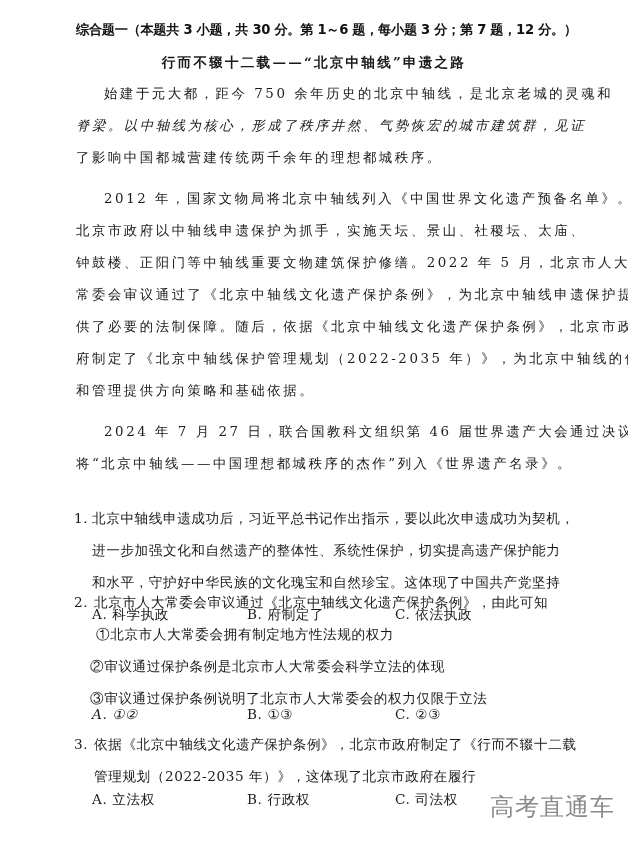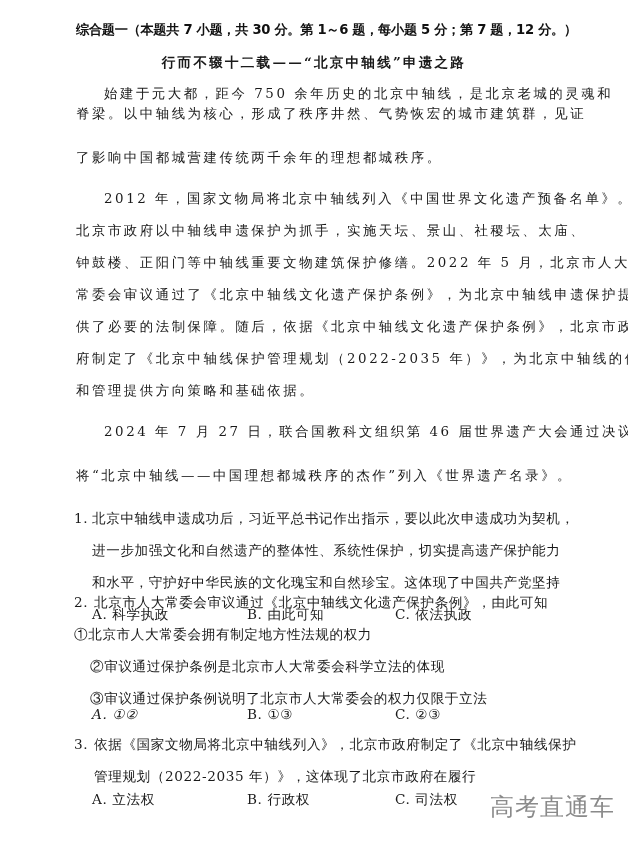--- a/index.html
+++ b/index.html
@@ -17,63 +17,63 @@
     .watermark {
       position: absolute; left: 490px; top: 791px;
       font-family: "DejaVu Sans", "Liberation Sans", sans-serif; font-size: 24px; color: #8a8a8a; letter-spacing: 1px;
     }
   </style>
 </head>
 <body>
 
 <div>
 
-  <div class="line header" style="top:20px;">综合题一（本题共 7 小题，共 30 分。第 1～6 题，每小题 5 分；第 7 题，12 分。）</div>
+  <div class="line header" style="top:20px;">综合题一（本题共 3 小题，共 30 分。第 1～6 题，每小题 3 分；第 7 题，12 分。）</div>
   <div class="line title" style="top:52px;">行而不辍十二载——“北京中轴线”申遗之路</div>
 
   <div>
     <div class="line p indent" style="top:84px;">始建于元大都，距今 750 余年历史的北京中轴线，是北京老城的灵魂和</div>
-    <div class="line p" style="top:104px;">脊梁。以中轴线为核心，形成了秩序井然、气势恢宏的城市建筑群，见证</div>
+    <div class="line p" style="top:116px;font-style:italic;">脊梁。以中轴线为核心，形成了秩序井然、气势恢宏的城市建筑群，见证</div>
     <div class="line p" style="top:148px;">了影响中国都城营建传统两千余年的理想都城秩序。</div>
     <div class="line p indent" style="top:189px;">2012 年，国家文物局将北京中轴线列入《中国世界文化遗产预备名单》。</div>
     <div class="line p" style="top:221px;">北京市政府以中轴线申遗保护为抓手，实施天坛、景山、社稷坛、太庙、</div>
     <div class="line p" style="top:253px;">钟鼓楼、正阳门等中轴线重要文物建筑保护修缮。2022 年 5 月，北京市人大</div>
     <div class="line p" style="top:285px;">常委会审议通过了《北京中轴线文化遗产保护条例》，为北京中轴线申遗保护提</div>
     <div class="line p" style="top:317px;">供了必要的法制保障。随后，依据《北京中轴线文化遗产保护条例》，北京市政</div>
     <div class="line p" style="top:349px;">府制定了《北京中轴线保护管理规划（2022-2035 年）》，为北京中轴线的保护</div>
     <div class="line p" style="top:381px;">和管理提供方向策略和基础依据。</div>
     <div class="line p indent" style="top:422px;">2024 年 7 月 27 日，联合国教科文组织第 46 届世界遗产大会通过决议，</div>
-    <div class="line p" style="top:454px;margin-top:12px;">将“北京中轴线——中国理想都城秩序的杰作”列入《世界遗产名录》。</div>
+    <div class="line p" style="top:454px;">将“北京中轴线——中国理想都城秩序的杰作”列入《世界遗产名录》。</div>
   </div>
 
   <div>
     <div class="line q" style="top:508px; left:74px;">1.</div>
     <div class="line q" style="top:508px; left:92px;">北京中轴线申遗成功后，习近平总书记作出指示，要以此次申遗成功为契机，</div>
     <div class="line q" style="top:540px; left:92px;">进一步加强文化和自然遗产的整体性、系统性保护，切实提高遗产保护能力</div>
     <div class="line q" style="top:572px; left:92px;">和水平，守护好中华民族的文化瑰宝和自然珍宝。这体现了中国共产党坚持</div>
     <div class="opt" style="top:604px; left:92px;"><span>A.</span>&nbsp;<span>科学执政</span></div>
-    <div class="opt" style="top:604px; left:247px;"><span>B.</span>&nbsp;<span>由此可知</span></div>
+    <div class="opt" style="top:604px; left:247px;"><span>B.</span>&nbsp;<span>府制定了</span></div>
     <div class="opt" style="top:604px; left:395px;"><span>C.</span>&nbsp;<span>依法执政</span></div>
   </div>
 
   <div>
 
     <div class="line q" style="top:592px; left:74px;">2.</div>
     <div class="line q" style="top:592px; left:94px;">北京市人大常委会审议通过《北京中轴线文化遗产保护条例》，由此可知</div>
-    <div class="line q" style="top:624px; left:74px;">①北京市人大常委会拥有制定地方性法规的权力</div>
+    <div class="line q" style="top:624px; left:96px;">①北京市人大常委会拥有制定地方性法规的权力</div>
     <div class="line q" style="top:656px; left:90px;">②审议通过保护条例是北京市人大常委会科学立法的体现</div>
     <div class="line q" style="top:688px; left:90px;">③审议通过保护条例说明了北京市人大常委会的权力仅限于立法</div>
     <div class="opt" style="top:704px; left:92px;font-style:italic;"><span>A.</span>&nbsp;<span>①②</span></div>
     <div class="opt" style="top:704px; left:247px;"><span>B.</span>&nbsp;<span>①③</span></div>
     <div class="opt" style="top:704px; left:395px;"><span>C.</span>&nbsp;<span>②③</span></div>
   </div>
 
   <div>
     <div class="line q" style="top:734px; left:74px;">3.</div>
-    <div class="line q" style="top:734px; left:94px;">依据《国家文物局将北京中轴线列入》，北京市政府制定了《北京中轴线保护</div>
+    <div class="line q" style="top:734px; left:94px;">依据《北京中轴线文化遗产保护条例》，北京市政府制定了《行而不辍十二载</div>
     <div class="line q" style="top:766px; left:94px;">管理规划（2022-2035 年）》，这体现了北京市政府在履行</div>
     <div class="opt" style="top:789px; left:92px;"><span>A.</span>&nbsp;<span>立法权</span></div>
     <div class="opt" style="top:789px; left:247px;"><span>B.</span>&nbsp;<span>行政权</span></div>
     <div class="opt" style="top:789px; left:395px;"><span>C.</span>&nbsp;<span>司法权</span></div>
   </div>
 
   <div class="watermark">高考直通车</div>
 </div>
 
 </body></html>

